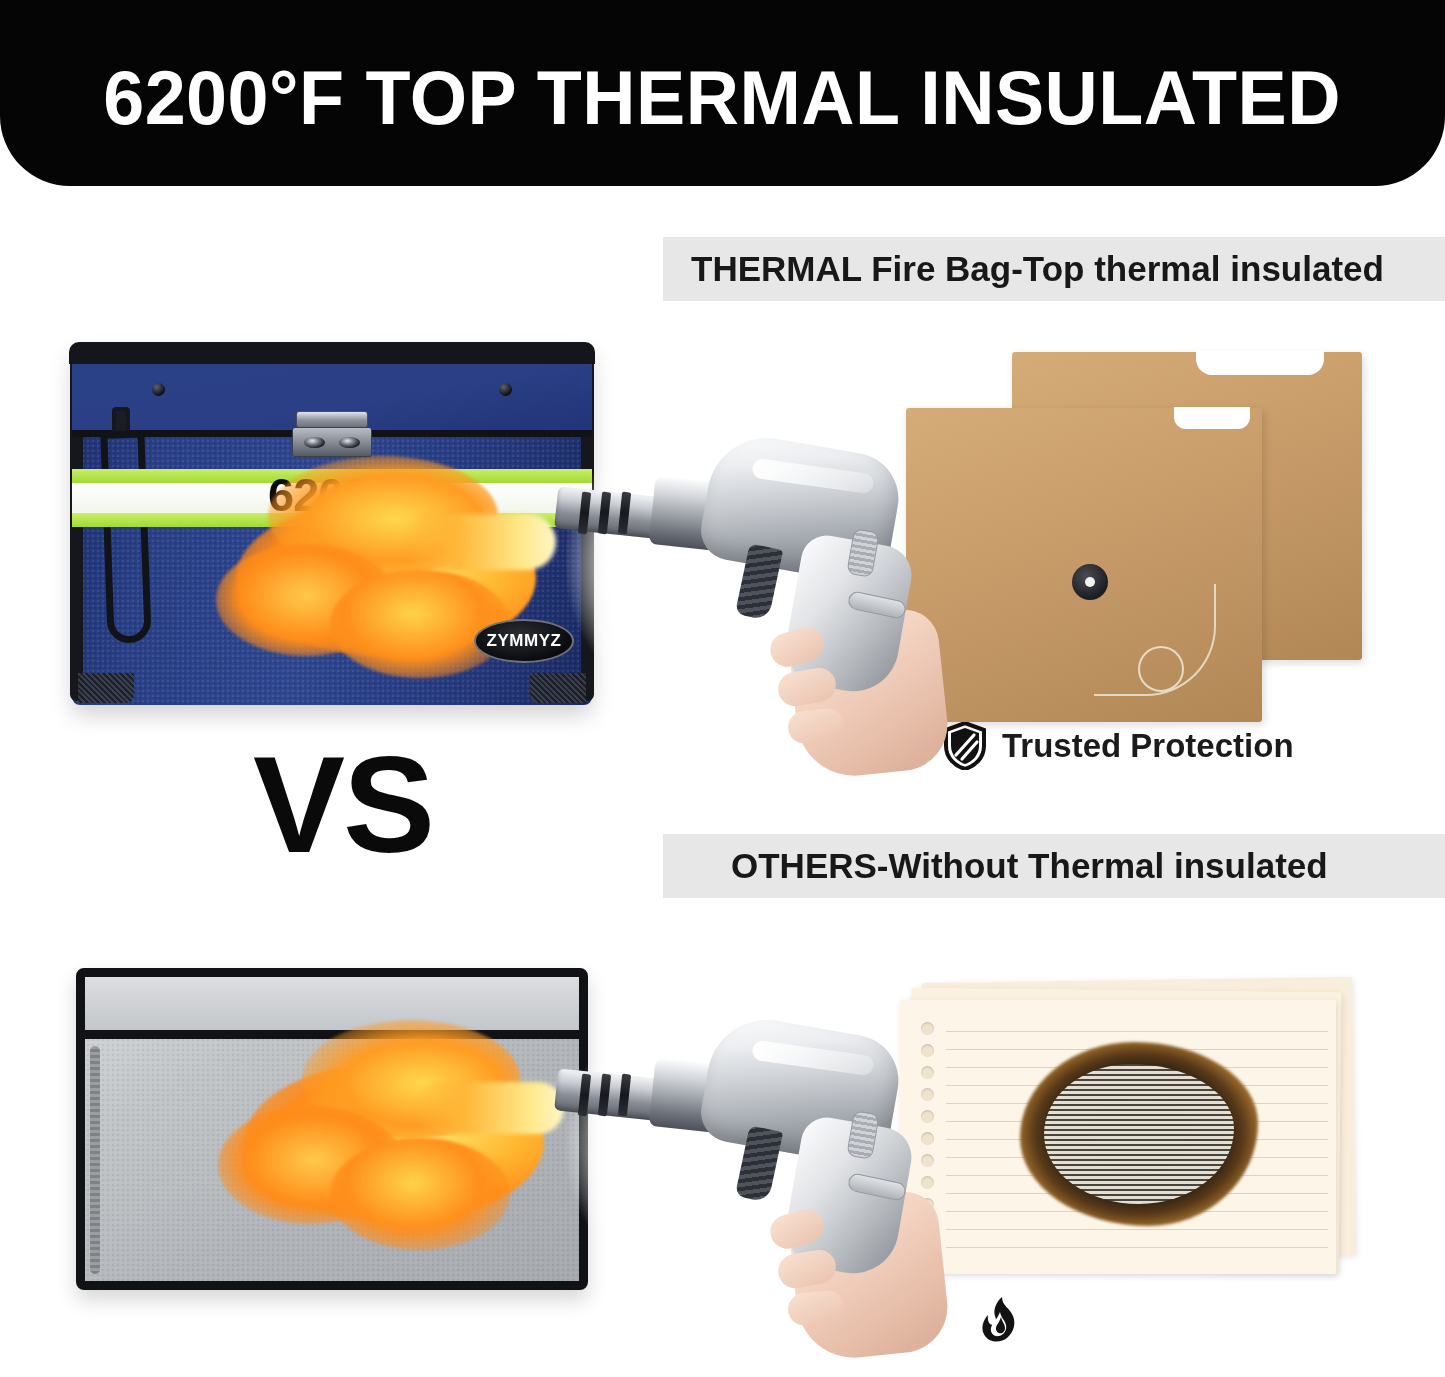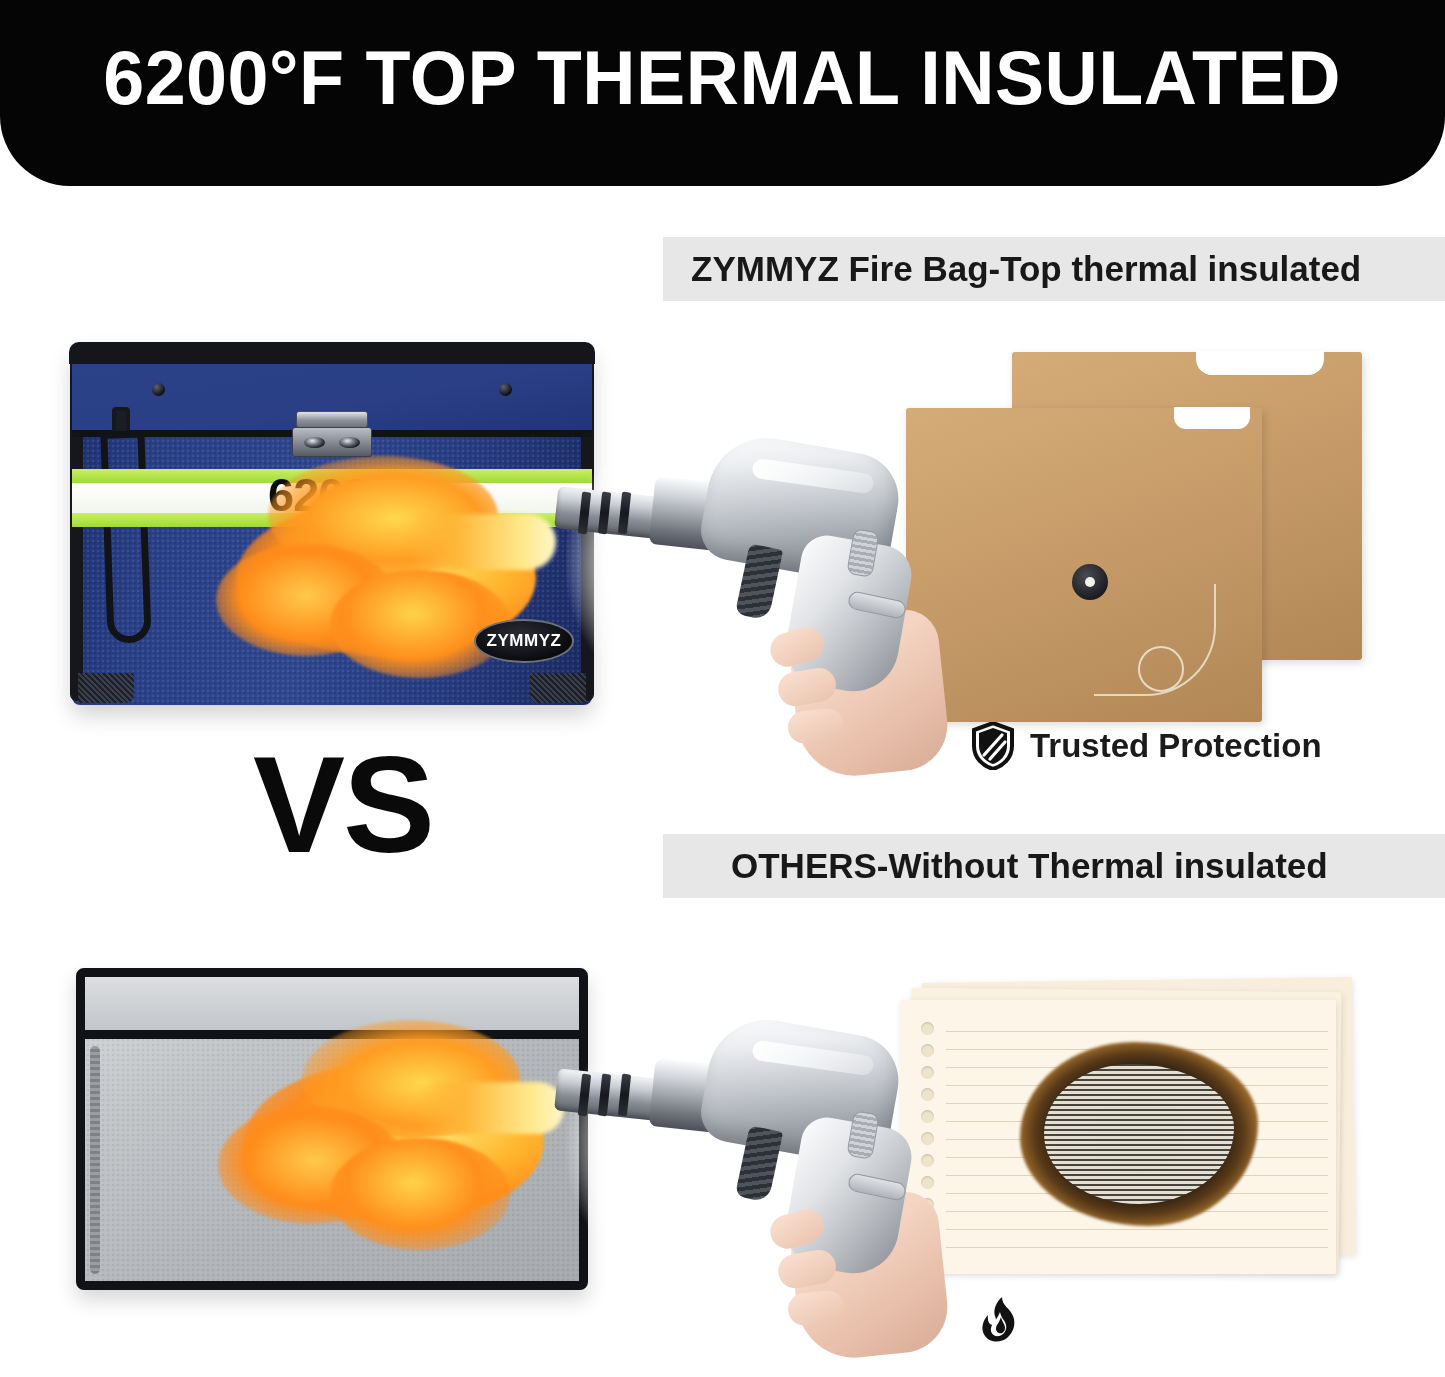--- a/index.html
+++ b/index.html
@@ -23,21 +23,21 @@
     top: 0;
     width: 1445px;
     height: 186px;
     background: #050505;
     border-bottom-left-radius: 70px;
     border-bottom-right-radius: 70px;
     display: flex;
     align-items: flex-start;
     justify-content: center;
     box-sizing: border-box;
-    padding-top: 40px;
+    padding-top: 60px;
   }
   .header-title {
     color: #ffffff;
     font-family: "Liberation Sans Narrow", "Liberation Sans", sans-serif;
     font-size: 76px;
     font-weight: bold;
     letter-spacing: 0.5px;
     line-height: 1;
     transform: scaleX(0.97);
     white-space: nowrap;
@@ -585,33 +585,33 @@
     align-items: center;
     gap: 16px;
   }
   .caption-text {
     font-size: 33px;
     font-weight: bold;
     color: #1b1b1b;
     font-family: "Liberation Sans", sans-serif;
     white-space: nowrap;
   }
-  #caption-trusted { left: 972px; top: 722px; }
+  #caption-trusted { left: 944px; top: 722px; }
   #caption-damaged { left: 980px; top: 1296px; }
   .icon-svg { display: block; }
 </style>
 </head>
 <body>
 
 <div class="header-banner">
   <div class="header-title">6200°F TOP THERMAL INSULATED</div>
 </div>
 
 <div class="label-band" id="band-top">
-  <span class="label-band-text">ZYMMYZ Fire Bag-Top thermal insulated</span>
+  <span class="label-band-text">THERMAL Fire Bag-Top thermal insulated</span>
 </div>
 
 <div class="label-band" id="band-bottom">
   <span class="label-band-text">OTHERS-Without Thermal insulated</span>
 </div>
 
 <div class="vs-badge">VS</div>
 
 <div class="bag scene" id="blue-bag">
   <div class="bag-body">

